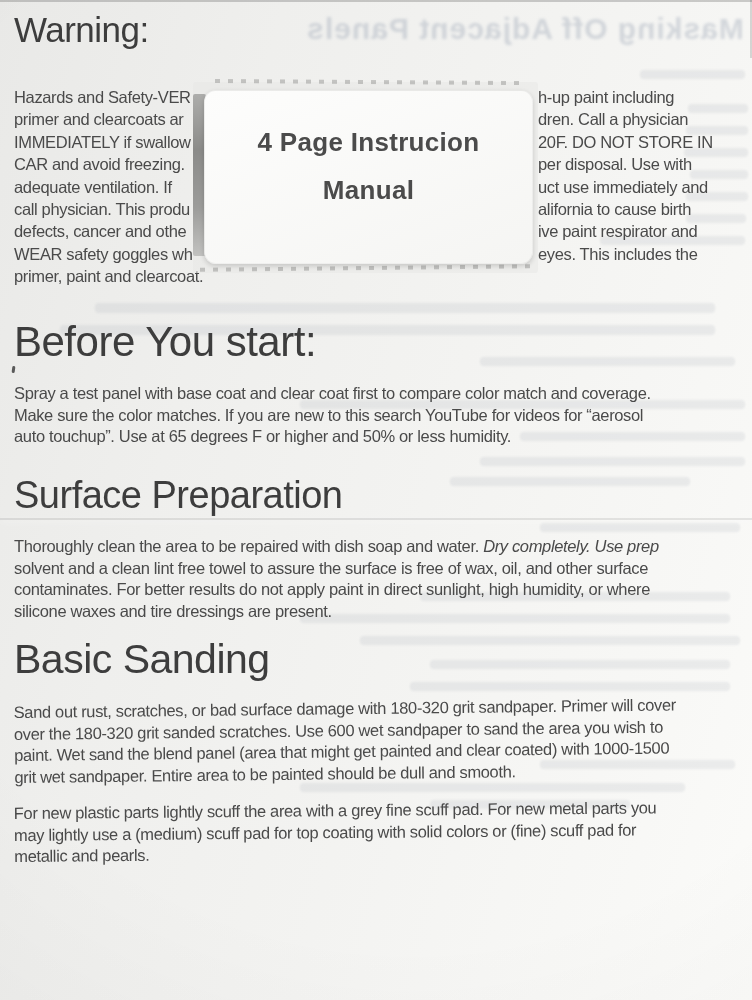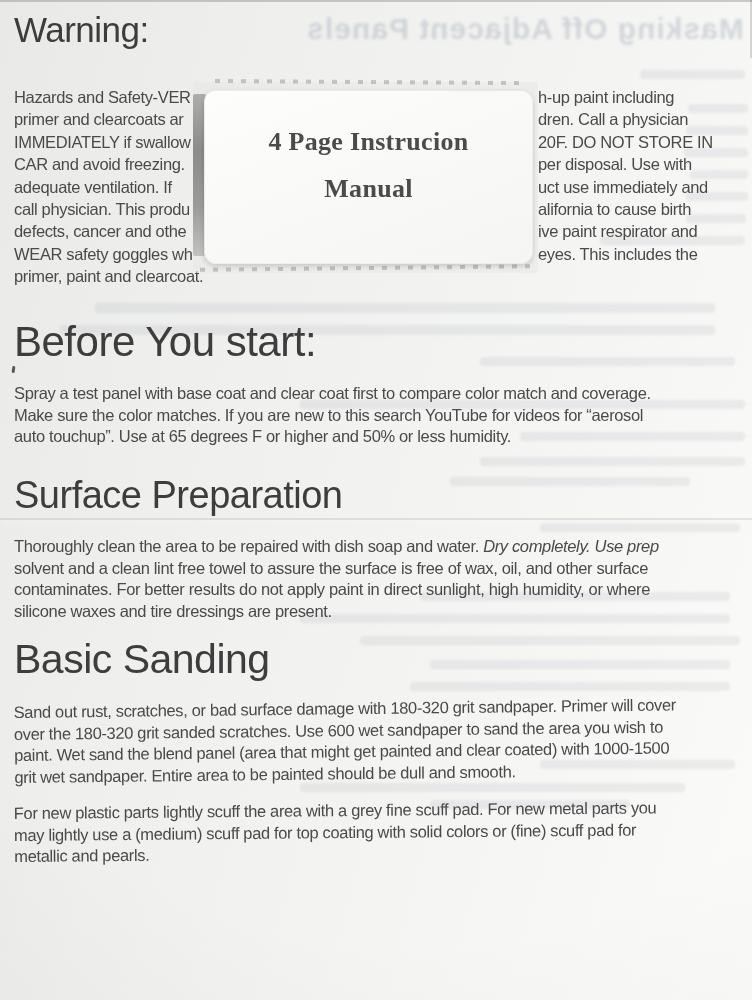--- a/index.html
+++ b/index.html
@@ -35,21 +35,21 @@
     background:rgba(232,232,229,.55);border-radius:3px;z-index:8;}
   .perf{position:absolute;height:4px;z-index:9;
     background:repeating-linear-gradient(90deg, rgba(140,140,138,.45) 0 5px, transparent 5px 13px);}
   .perf-top{left:215px;top:80px;width:312px;transform:rotate(.4deg);}
   .perf-bottom{left:200px;top:266px;width:330px;transform:rotate(-.6deg);}
   .sticker-shadow{position:absolute;left:193px;top:94px;width:13px;height:162px;z-index:9;
     background:linear-gradient(180deg,#adadab,#8b8b89 35%,#9c9c9a 70%,#c2c2c0);
     border-radius:2px;filter:blur(.5px);}
   .sticker{position:absolute;left:204px;top:90px;width:327px;height:172px;z-index:10;
     background:linear-gradient(160deg,#fdfdfc,#f5f5f3);border:1px solid rgba(0,0,0,.05);
-    border-radius:12px;box-shadow:0 2px 5px rgba(0,0,0,.16);text-align:center;font-family:Liberation Serif, serif;}
+    border-radius:12px;box-shadow:0 2px 5px rgba(0,0,0,.16);text-align:center;}
   .sticker .line1{margin-top:36px;font-size:26px;font-weight:bold;color:#4b4b4b;letter-spacing:.3px;}
   .sticker .line2{margin-top:17px;font-size:26px;font-weight:bold;color:#4b4b4b;letter-spacing:.3px;}
 
   
   .ghost-heading{position:absolute;left:300px;top:12px;width:450px;font-size:30px;font-weight:700;
     color:#99a3b3;opacity:.38;filter:blur(1.6px);transform:scaleX(-1);
     text-align:center;letter-spacing:1px;white-space:nowrap;}
   .gl{position:absolute;height:9px;background:rgba(158,166,178,.17);filter:blur(1.3px);border-radius:4px;}
 
   .crease{position:absolute;left:0;top:518px;width:752px;height:2px;

